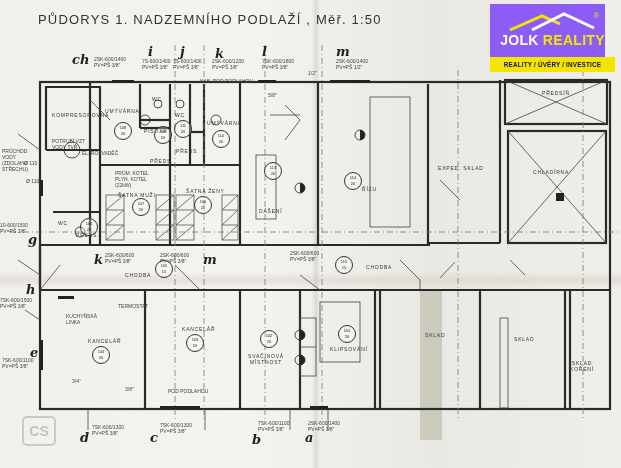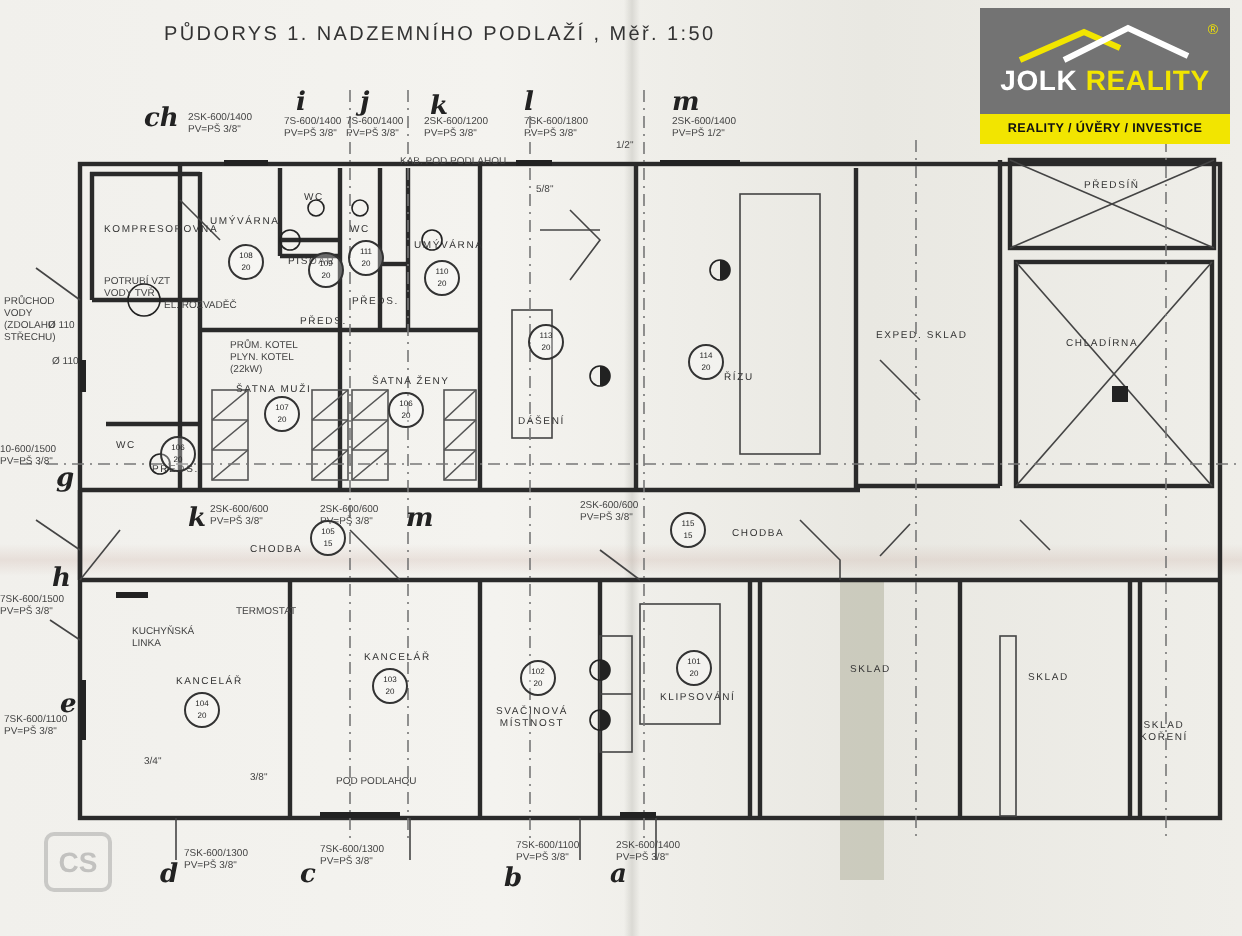--- a/index.html
+++ b/index.html
@@ -19,23 +19,22 @@
   }
   .stain {
     position: absolute; left: 0; top: 272px; width: 621px; height: 16px;
     background: linear-gradient(180deg, rgba(200,180,170,0) 0%, rgba(200,170,160,0.25) 50%, rgba(200,180,170,0) 100%);
   }
   .shade-left {
     position: absolute; left: 420px; top: 290px; width: 22px; height: 150px;
     background: rgba(150,150,120,0.35);
   }
   .title {
-    position: absolute; left: 38px; top: 12px; font-size: 10px; letter-spacing: 1.2px;
+    position: absolute; left: 38px; top: 12px; font-size: 13px; letter-spacing: 1.2px;
     color: #333;
-    margin-left: 44px;
   }
   .axis-letter {
     position: absolute; font-family: "DejaVu Serif", serif; font-style: italic; font-weight: bold;
     font-size: 13px; color: #222;
   }
   .win-note {
     position: absolute; font-size: 5px; line-height: 6px; color: #444; white-space: pre;
   }
   .room-label {
     position: absolute; font-size: 5px; letter-spacing: 0.8px; color: #333; white-space: pre; text-align: center;
@@ -43,21 +42,21 @@
   .room-badge {
     position: absolute; width: 16px; height: 16px; border: 1px solid #333; border-radius: 50%;
     font-size: 4px; line-height: 6px; text-align: center; display: flex; flex-direction: column;
     justify-content: center; color: #222; background: rgba(255,255,255,0.3);
   }
   .small-note {
     position: absolute; font-size: 5px; color: #444; white-space: pre;
   }
   svg.plan { position: absolute; left: 0; top: 0; }
   .logo {
-    position: absolute; left: 490px; top: 4px; width: 125px; height: 68px; background: #737373;
+    position: absolute; left: 490px; top: 4px; width: 115px; height: 68px; background: #8b5cf6;
   }
   .logo-roof { position: absolute; left: 12px; top: 6px; }
   .logo-name {
     position: absolute; left: 0; top: 28px; width: 125px; text-align: center; font-weight: bold;
     font-size: 14px; color: #fff; letter-spacing: 0.3px;
   }
   .logo-name .accent { color: #f2e500; }
   .logo-reg { position: absolute; right: 6px; top: 8px; color: #f2e500; font-size: 7px; }
   .logo-bar {
     position: absolute; left: 0; bottom: 0; width: 125px; height: 15px; background: #f2e500;

